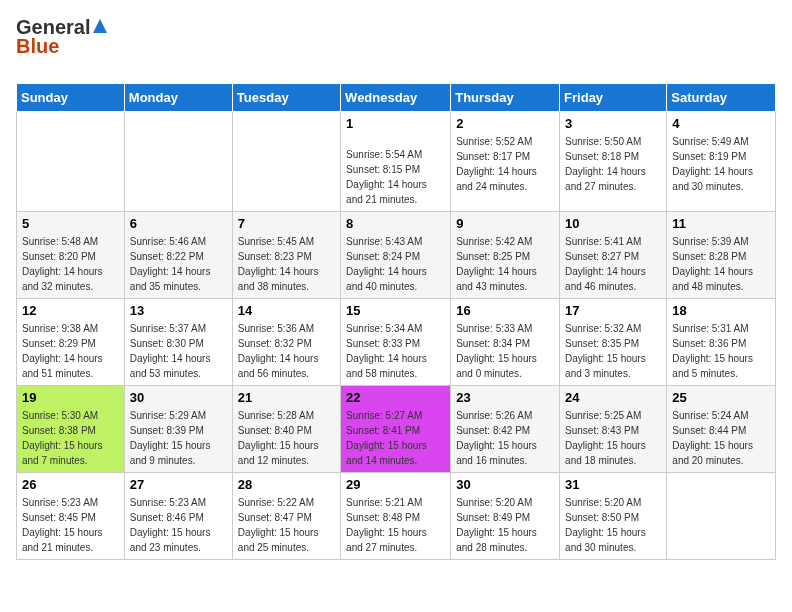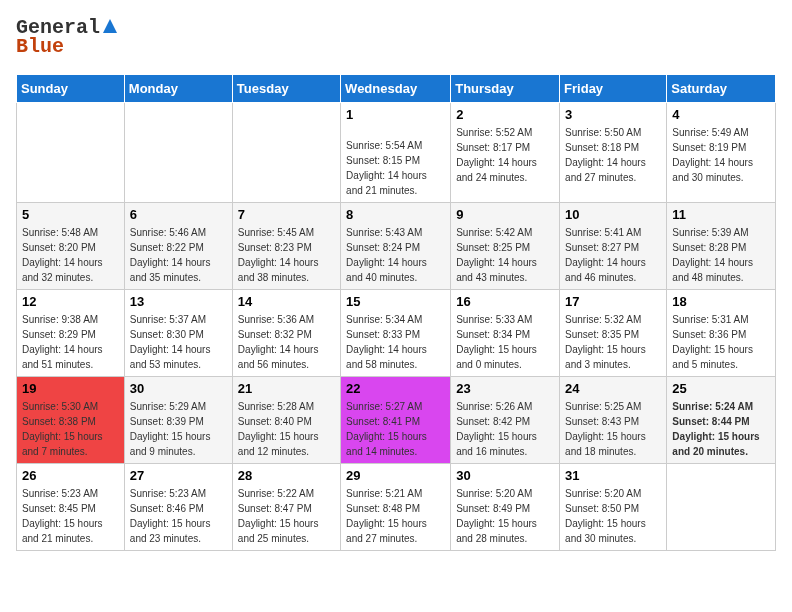--- a/index.html
+++ b/index.html
@@ -7,22 +7,21 @@
       font-family: Arial, sans-serif;
       background: #fff;
       width: 792px;
       min-height: 612px;
       padding: 16px;
     }
     .header {
       display: flex;
       justify-content: space-between;
       align-items: flex-end;
-      margin-bottom: 16px;
-      font-family: Liberation Mono, monospace;
+      margin-bottom: 25px;
     }
     .logo {
       display: flex;
       flex-direction: column;
       align-items: flex-start;
     }
     .logo-line {
       display: flex;
       align-items: center;
     }
@@ -237,21 +236,21 @@
         </td>
         <td>
           <div class="day-num">18</div>
           <div class="day-info" style="white-space: pre-line;">Sunrise: 5:31 AM
 Sunset: 8:36 PM
 Daylight: 15 hours
 and 5 minutes.</div>
         </td>
       </tr>
       <tr>
-        <td style="background: #ef4444;">
+        <td style="background: #bef264;">
           <div class="day-num">19</div>
           <div class="day-info" style="white-space: pre-line;">Sunrise: 5:30 AM
 Sunset: 8:38 PM
 Daylight: 15 hours
 and 7 minutes.</div>
         </td>
         <td style="background: rgb(245, 245, 245);">
           <div class="day-num">30</div>
           <div class="day-info" style="white-space: pre-line;">Sunrise: 5:29 AM
 Sunset: 8:39 PM
@@ -281,21 +280,21 @@
         </td>
         <td style="background: rgb(245, 245, 245);">
           <div class="day-num">24</div>
           <div class="day-info" style="white-space: pre-line;">Sunrise: 5:25 AM
 Sunset: 8:43 PM
 Daylight: 15 hours
 and 18 minutes.</div>
         </td>
         <td style="background: rgb(245, 245, 245);">
           <div class="day-num">25</div>
-          <div class="day-info" style="white-space: pre-line; font-weight: bold;">Sunrise: 5:24 AM
+          <div class="day-info" style="white-space: pre-line;">Sunrise: 5:24 AM
 Sunset: 8:44 PM
 Daylight: 15 hours
 and 20 minutes.</div>
         </td>
       </tr>
       <tr>
         <td>
           <div class="day-num">26</div>
           <div class="day-info" style="white-space: pre-line;">Sunrise: 5:23 AM
 Sunset: 8:45 PM

